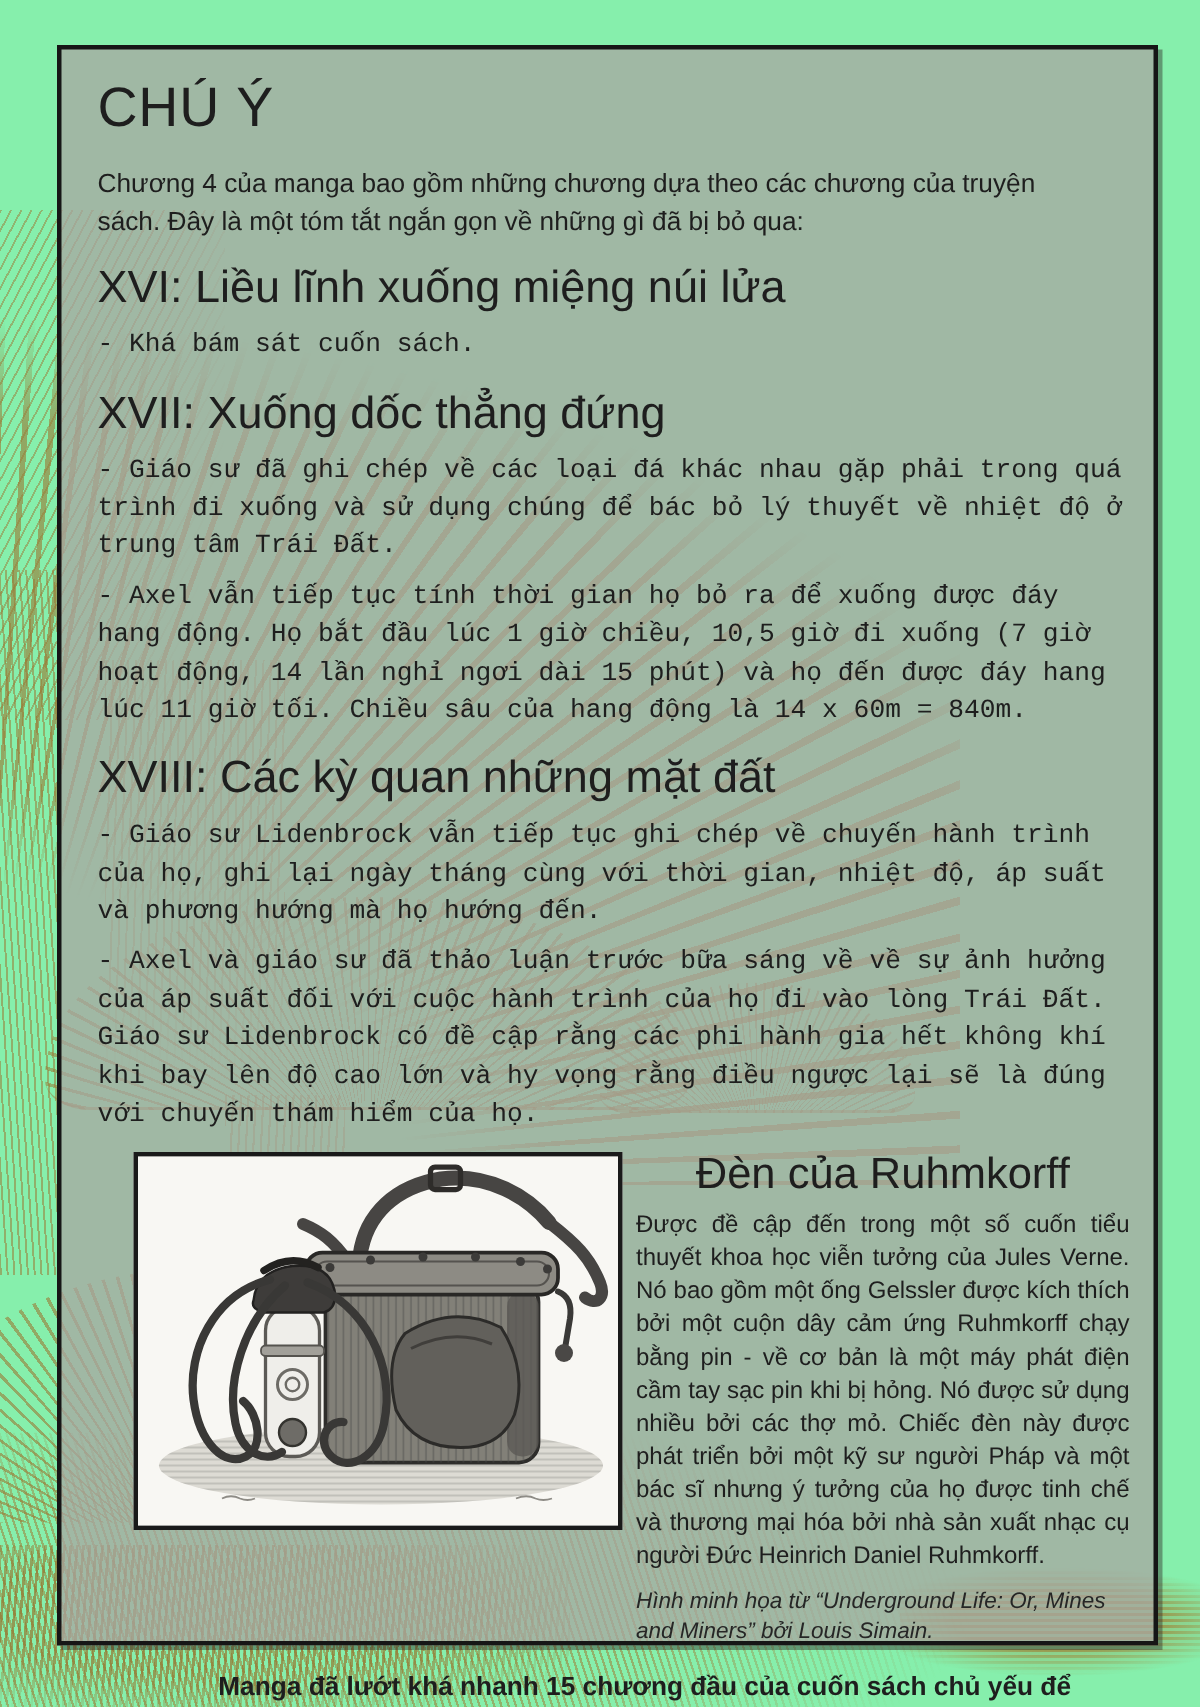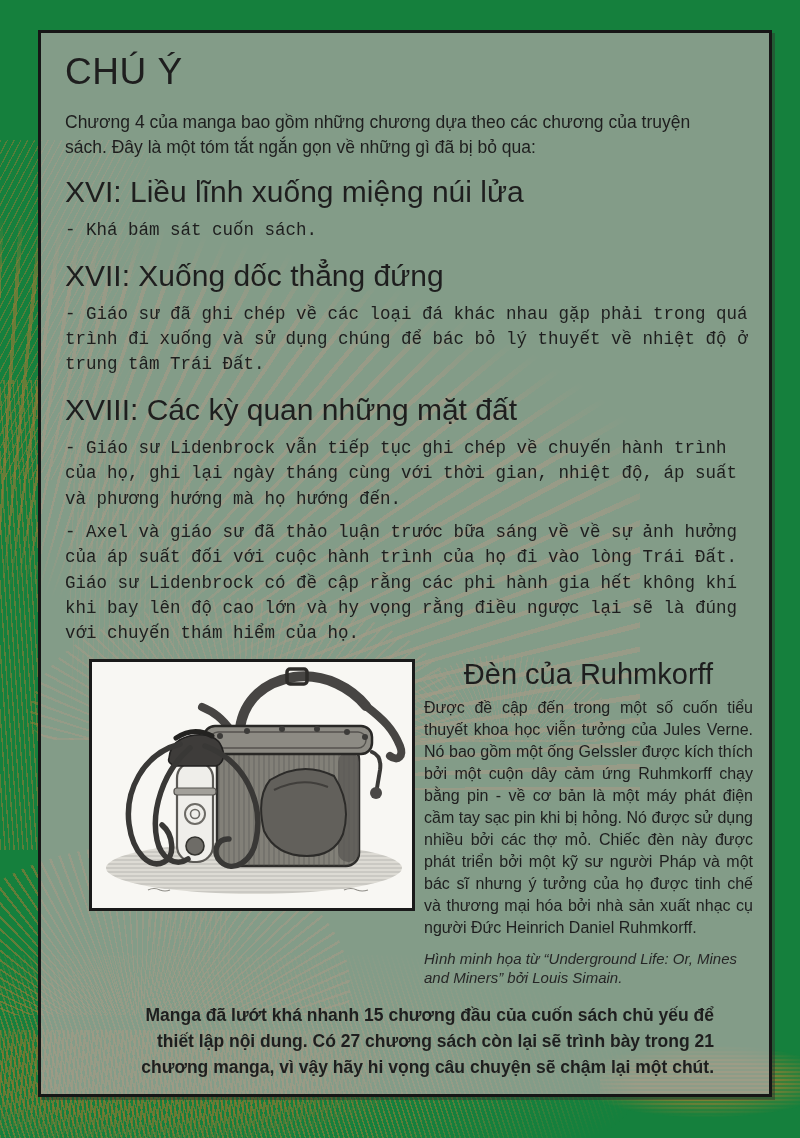--- a/index.html
+++ b/index.html
@@ -1,18 +1,18 @@
 <!DOCTYPE html>
 <html><head>
 <meta charset="utf-8">
 <style>
   html,body{margin:0;padding:0;background:#8a8883;}
   .page{
     position:relative; width:800px; height:1138px; overflow:hidden;
-    background:#15803d;
+    background:#86efac;
     font-family:"Liberation Sans","DejaVu Sans",sans-serif;
     color:#1e1e1e;
   }
   
   .bg-art{position:absolute; inset:0; z-index:0;}
   .art{position:absolute; pointer-events:none;}
   .fan1{
     left:-300px; top:150px; width:940px; height:640px;
     background:repeating-conic-gradient(from 295deg at 30% 100%,
       rgba(154,122,54,0) 0deg 0.7deg, rgba(154,122,54,.62) 0.7deg 1.15deg, rgba(154,122,54,0) 1.15deg 2deg);
@@ -132,20 +132,21 @@
   <div class="notice">
 
     <h1 class="h1">CHÚ Ý</h1>
     <p class="intro">Chương 4 của manga bao gồm những chương dựa theo các chương của truyện sách. Đây là một tóm tắt ngắn gọn về những gì đã bị bỏ qua:</p>
 
     <h2 class="h2">XVI: Liều lĩnh xuống miệng núi lửa</h2>
     <p class="para">- Khá bám sát cuốn sách.</p>
 
     <h2 class="h2">XVII: Xuống dốc thẳng đứng</h2>
     <p class="para">- Giáo sư đã ghi chép về các loại đá khác nhau gặp phải trong quá trình đi xuống và sử dụng chúng để bác bỏ lý thuyết về nhiệt độ ở trung tâm Trái Đất.</p>
+    <p class="para">- Axel vẫn tiếp tục tính thời gian họ bỏ ra để xuống được đáy hang động. Họ bắt đầu lúc 1 giờ chiều, 10,5 giờ đi xuống (7 giờ hoạt động, 14 lần nghỉ ngơi dài 15 phút) và họ đến được đáy hang lúc 11 giờ tối. Chiều sâu của hang động là 14 x 60m = 840m.</p>
 
     <h2 class="h2">XVIII: Các kỳ quan những mặt đất</h2>
     <p class="para">- Giáo sư Lidenbrock vẫn tiếp tục ghi chép về chuyến hành trình của họ, ghi lại ngày tháng cùng với thời gian, nhiệt độ, áp suất và phương hướng mà họ hướng đến.</p>
     <p class="para">- Axel và giáo sư đã thảo luận trước bữa sáng về về sự ảnh hưởng của áp suất đối với cuộc hành trình của họ đi vào lòng Trái Đất. Giáo sư Lidenbrock có đề cập rằng các phi hành gia hết không khí khi bay lên độ cao lớn và hy vọng rằng điều ngược lại sẽ là đúng với chuyến thám hiểm của họ.</p>
 
     <div class="lamp-row">
 
       <div class="lamp-figure">
         <svg viewBox="0 0 320 246" xmlns="http://www.w3.org/2000/svg">
           <defs>

